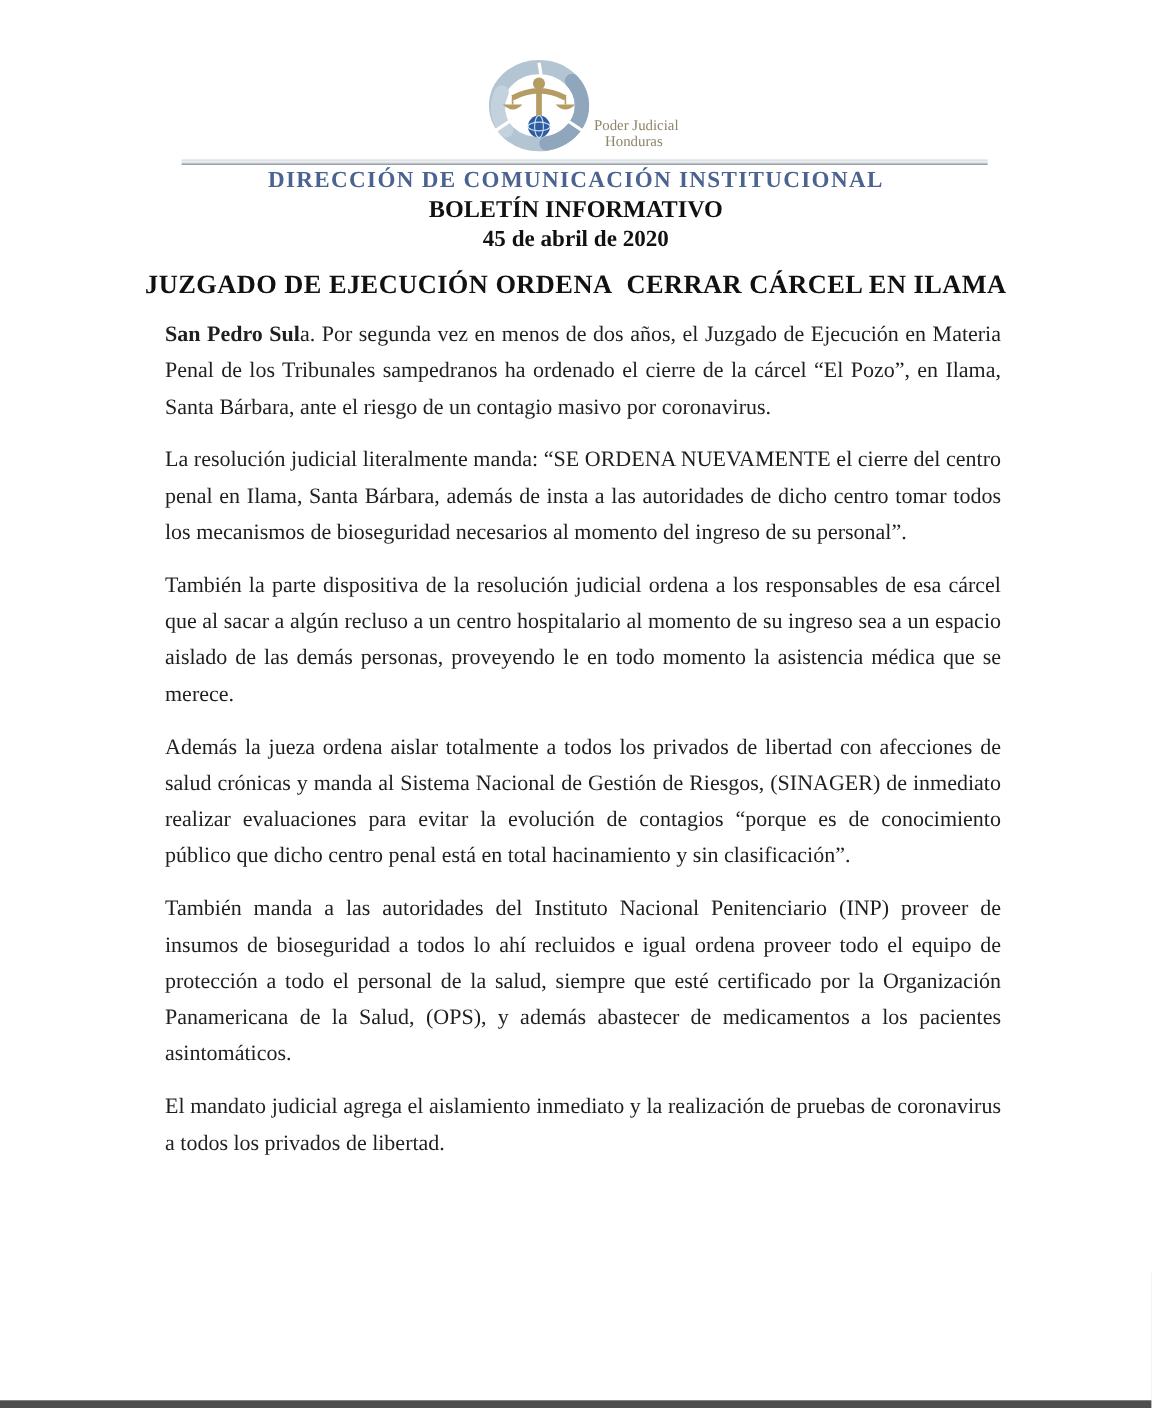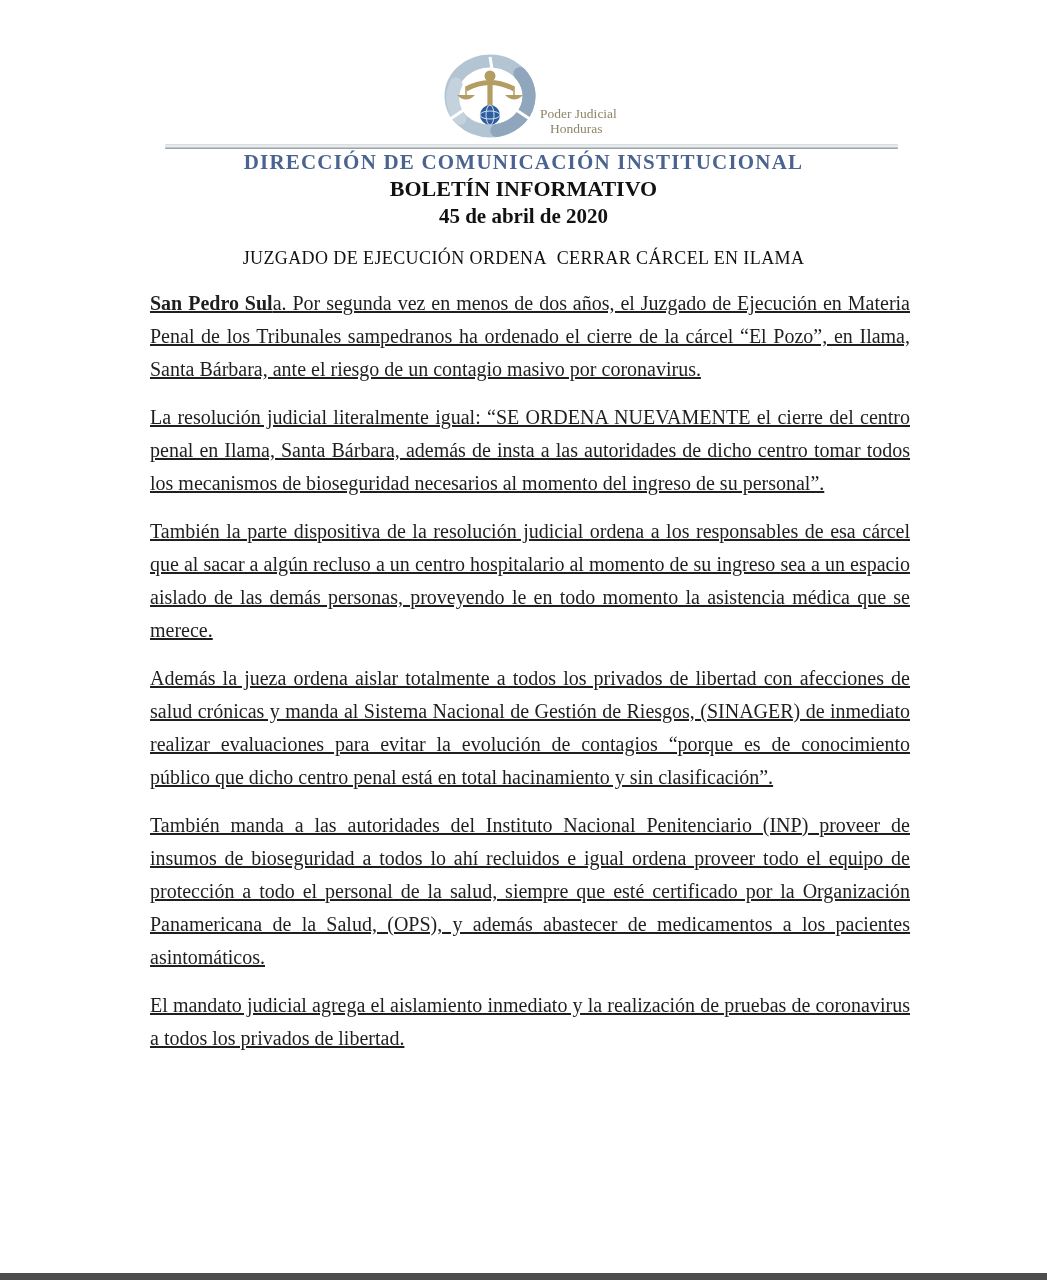--- a/index.html
+++ b/index.html
@@ -43,33 +43,33 @@
   }
   .bulletin-date {
     margin-top: 2px;
     font-size: 21px;
     font-weight: bold;
     line-height: 25px;
     color: #111111;
   }
   .headline {
     margin: 14px 40px 0 40px;
-    font-size: 18px;
-    font-weight: normal;
+    font-size: 24px;
+    font-weight: bold;
     letter-spacing: 0.4px;
     line-height: 30px;
     color: #111111;
   }
   .article {
     margin: 14px 137px 0 150px;
     font-size: 20px;
     line-height: 33px;
     text-align: justify;
   }
-  .article p { margin: 0 0 15px 0; text-decoration: underline; }
+  .article p { margin: 0 0 15px 0; }
   .article .dateline { font-weight: bold; }
   .bottom-bar {
     position: absolute;
     left: 0; bottom: 0;
     width: 100%;
     height: 7px;
     background: #4d4d4d;
   }
 </style>
 </head>
@@ -114,21 +114,21 @@
     <h1 class="bulletin-title">BOLETÍN INFORMATIVO</h1>
 
     <div class="bulletin-date">45 de abril de 2020</div>
 
     <h2 class="headline"><span>JUZGADO DE EJECUCIÓN ORDENA&nbsp; CERRAR CÁRCEL EN ILAMA</span><br></h2>
 
   </header>
 
   <main class="article">
     <p><strong class="dateline">San Pedro Sul</strong><span>a. Por segunda vez en menos de dos años, el Juzgado de Ejecución en Materia Penal de los Tribunales sampedranos ha ordenado el cierre de la cárcel “El Pozo”, en Ilama, Santa Bárbara, ante el riesgo de un contagio masivo por coronavirus.</span></p>
-    <p>La resolución judicial literalmente igual: “SE ORDENA NUEVAMENTE el cierre del centro penal en Ilama, Santa Bárbara, además de insta a las autoridades de dicho centro tomar todos los mecanismos de bioseguridad necesarios al momento del ingreso de su personal”.</p>
+    <p>La resolución judicial literalmente manda: “SE ORDENA NUEVAMENTE el cierre del centro penal en Ilama, Santa Bárbara, además de insta a las autoridades de dicho centro tomar todos los mecanismos de bioseguridad necesarios al momento del ingreso de su personal”.</p>
     <p>También la parte dispositiva de la resolución judicial ordena a los responsables de esa cárcel que al sacar a algún recluso a un centro hospitalario al momento de su ingreso sea a un espacio aislado de las demás personas, proveyendo le en todo momento la asistencia médica que se merece.</p>
     <p>Además la jueza ordena aislar totalmente a todos los privados de libertad con afecciones de salud crónicas y manda al Sistema Nacional de Gestión de Riesgos, (SINAGER) de inmediato realizar evaluaciones para evitar la evolución de contagios “porque es de conocimiento público que dicho centro penal está en total hacinamiento y sin clasificación”.</p>
     <p>También manda a las autoridades del Instituto Nacional Penitenciario (INP) proveer de insumos de bioseguridad a todos lo ahí recluidos e igual ordena proveer todo el equipo de protección a todo el personal de la salud, siempre que esté certificado por la Organización Panamericana de la Salud, (OPS), y además abastecer de medicamentos a los pacientes asintomáticos.</p>
     <p>El mandato judicial agrega el aislamiento inmediato y la realización de pruebas de coronavirus a todos los privados de libertad.</p>
   </main>
 
   <div class="bottom-bar"></div>
 
 </div>
 

